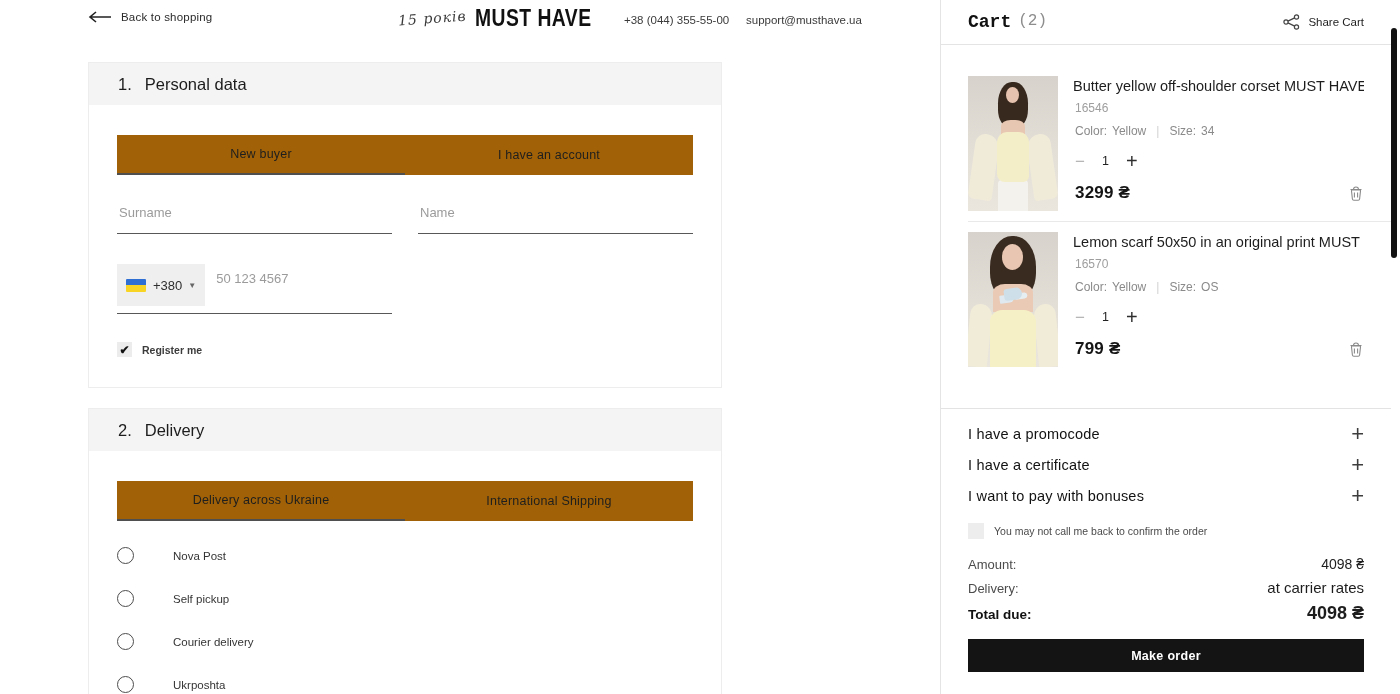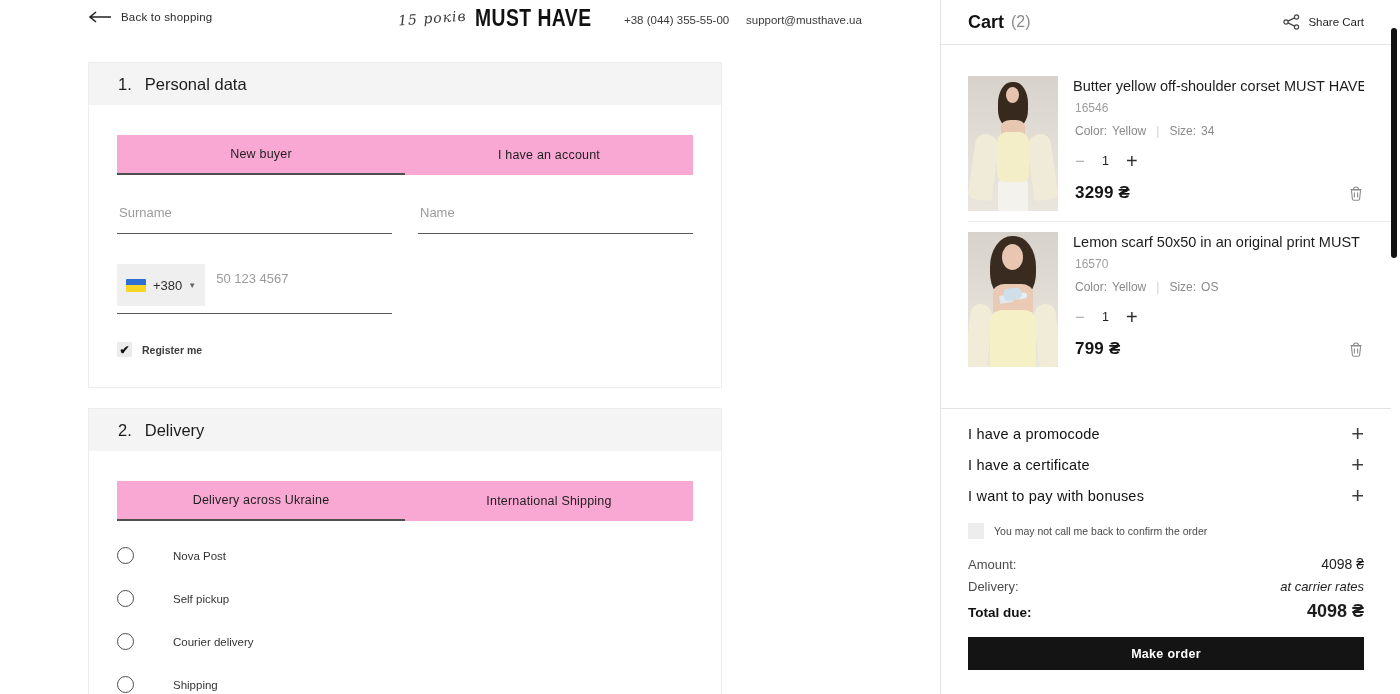--- a/index.html
+++ b/index.html
@@ -21,21 +21,21 @@
   .hdr-email { position:absolute; left:746px; top:14px; font-size:11.5px; color:#3a3a3a; }
 
   
   .form-col { position:absolute; left:88px; top:62px; width:634px; }
   .card { border:1px solid #ededed; background:#fff; }
   .card + .card { margin-top:20px; }
   .card-head { height:42px; background:#f4f4f4; display:flex; align-items:center; padding-left:29px;
     font-size:16.5px; color:#1c1c1c; }
   .card-head .idx { margin-right:13px; }
   .card-body { padding:30px 28px 30px 28px; }
-  .tabbar { display:flex; background:#f9a8d4; height:40px; }
+  .tabbar { display:flex; background:#a16207; height:40px; }
   .tab { flex:1; display:flex; align-items:center; justify-content:center; font-size:12.5px;
     color:#1e1e1e; cursor:pointer; letter-spacing:.2px; }
   .tab.active { border-bottom:2px solid #4f4f4f; }
 
   .field-grid { display:grid; grid-template-columns:1fr 1fr; column-gap:26px; margin-top:30px; }
   .u-input { width:100%; border:none; border-bottom:1px solid #585858; background:transparent;
     font-size:13px; color:#333; padding:0 2px 13px 2px; outline:none;
     font-family:"Liberation Sans", sans-serif; }
   .u-input::placeholder { color:#9b9b9b; }
   .phone-field { display:flex; align-items:flex-start; border-bottom:1px solid #585858; padding-bottom:7px; }
@@ -209,29 +209,29 @@
         <div class="radio-row">
           <span class="radio"></span>
           <span class="lbl">Self pickup</span>
         </div>
         <div class="radio-row">
           <span class="radio"></span>
           <span class="lbl">Courier delivery</span>
         </div>
         <div class="radio-row">
           <span class="radio"></span>
-          <span class="lbl">Shipping</span>
+          <span class="lbl">Ukrposhta</span>
         </div>
       </div>
     </div>
   </div>
 
   <div class="cart-panel">
     <div class="cart-head">
-      <div style="display:flex; align-items:center;">
+      <div style="display:flex; align-items:flex-start;font-family:Liberation Mono, monospace;">
         <span class="cart-title">Cart</span>
         <span class="cart-count">(2)</span>
       </div>
       <div class="share-btn">
         <svg width="17" height="16" viewBox="0 0 17 16">
           <circle cx="13.5" cy="3" r="2.1" fill="none" stroke="#444" stroke-width="1.2"></circle>
           <circle cx="13.5" cy="13" r="2.1" fill="none" stroke="#444" stroke-width="1.2"></circle>
           <circle cx="3" cy="8" r="2.1" fill="none" stroke="#444" stroke-width="1.2"></circle>
           <path d="M4.9 7.1 L11.7 3.9 M4.9 8.9 L11.7 12.1" stroke="#444" stroke-width="1.2"></path>
         </svg>
@@ -342,21 +342,21 @@
       </div>
 
       
       <div class="summary">
         <div class="sum-row">
           <span class="sum-label">Amount:</span>
           <span class="sum-value">4098 ₴</span>
         </div>
         <div class="sum-row">
           <span class="sum-label">Delivery:</span>
-          <span class="sum-value" style="font-size:13px;font-style:italic;">at carrier rates</span>
+          <span class="sum-value" style="font-size:15px;">at carrier rates</span>
         </div>
         <div class="sum-row total">
           <span class="sum-label">Total due:</span>
           <span class="sum-value">4098 ₴</span>
         </div>
       </div>
 
       <button class="make-order">Make order</button>
     </div>
   </div>

